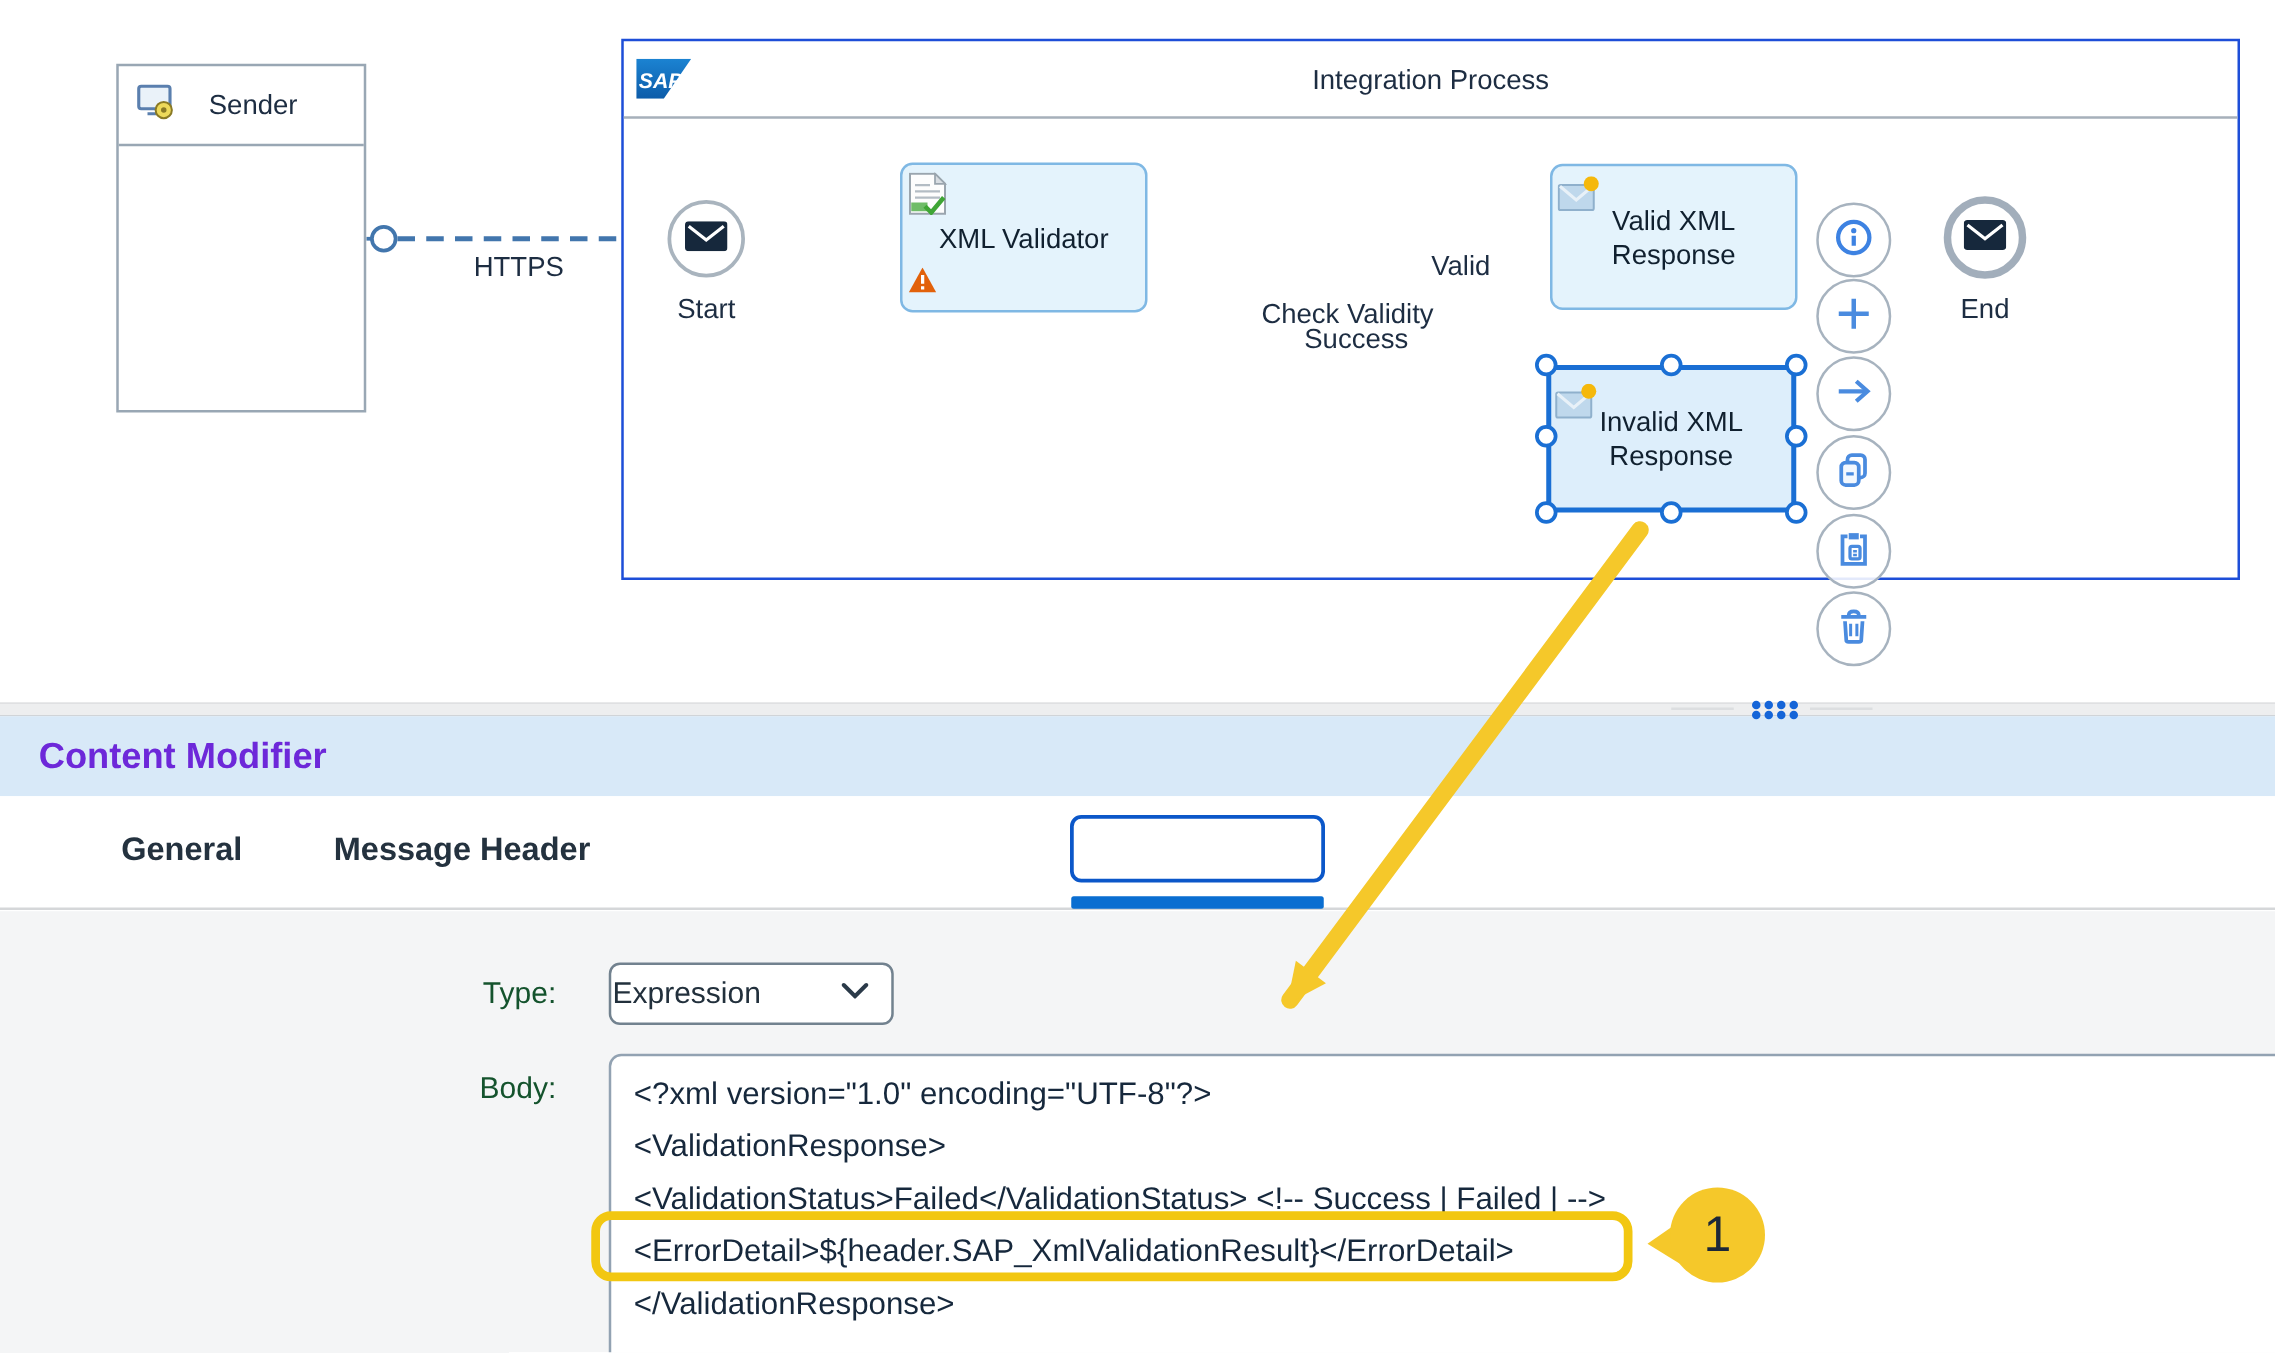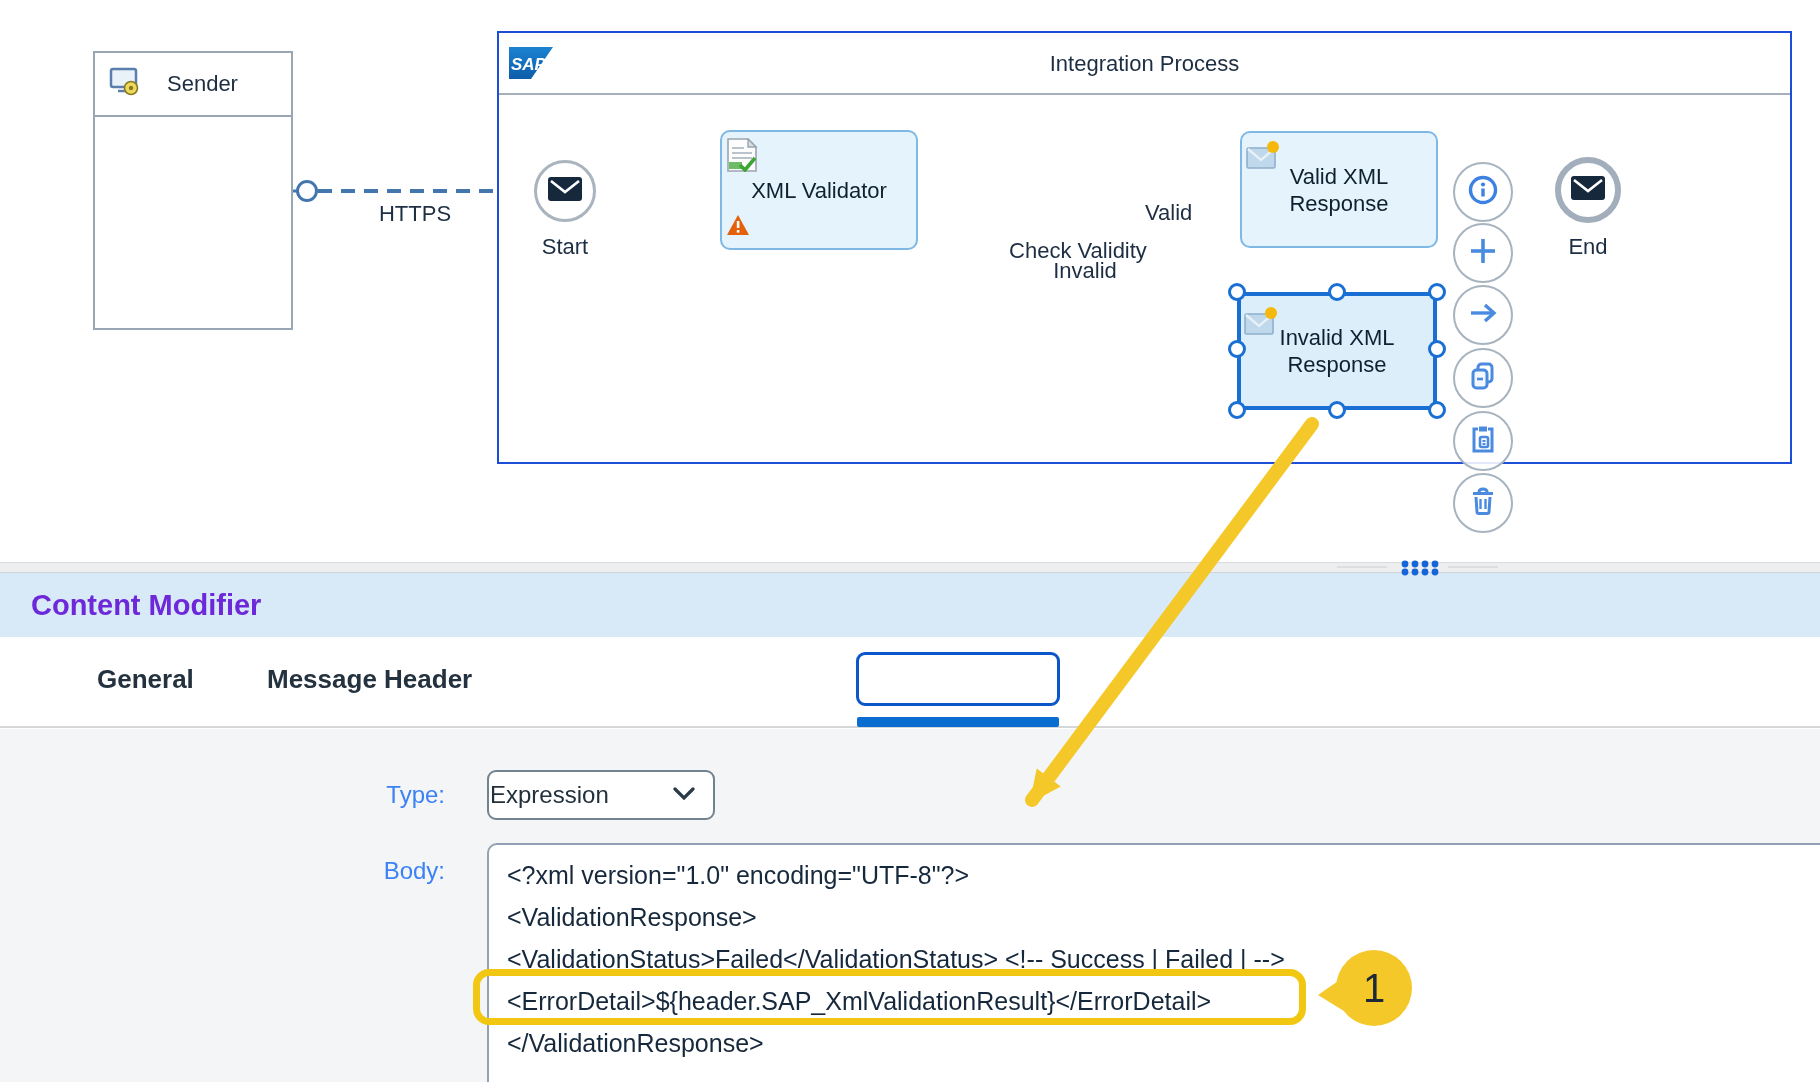--- a/index.html
+++ b/index.html
@@ -39,21 +39,21 @@
     font-size:29px; font-weight:bold; color:#6d28d9; }
   .tabs-row { position:absolute; left:0; top:637px; width:1820px; height:91px; background:#fff;
     border-bottom:2px solid #D5D7D9; }
   .tab { position:absolute; top:654px; height:50px; line-height:50px; font-size:26px; font-weight:bold;
     color:#24323F; cursor:default; }
   .tab.active { color:#0A6ED1; }
   .tab-focus-ring { position:absolute; left:856px; top:652px; width:204px; height:54px;
     border:3px solid #0B57C9; border-radius:9px; }
   .tab-underline { position:absolute; left:857px; top:717px; width:202px; height:10px; background:#0A6ED1; border-radius:2px; }
   .panel-body-bg { position:absolute; left:0; top:729px; width:1820px; height:353px; background:#F4F5F6; }
-  .field-label { position:absolute; width:115px; text-align:right; font-size:24px; color:#3b82f6; }
+  .field-label { position:absolute; width:115px; text-align:right; font-size:24px; color:#14532d; }
   .dropdown { position:absolute; left:487px; top:770px; width:228px; height:50px; background:#fff;
     border:2px solid #72828F; border-radius:9px; display:flex; align-items:center; }
   .dropdown-value { padding-left:1px; font-size:24px; color:#22303C; flex:1; }
   .body-textarea { position:absolute; left:487px; top:843px; width:1350px; height:260px; background:#fff;
     border:2px solid #92A2B2; border-radius:10px; padding:9px 0 0 18px; }
   .code-line { font-size:25px; line-height:42px; color:#16283C; white-space:pre; }
 
   
   .hl-box { position:absolute; left:473px; top:969px; width:833px; height:56px;
     border:7px solid #F2C711; border-radius:16px; z-index:11; }
@@ -148,21 +148,21 @@
       <svg width="22" height="20" viewBox="0 0 22 20">
         <polygon points="11,0 22,20 0,20" fill="#E2610A"></polygon>
         <rect x="9.8" y="6" width="2.6" height="7" fill="#fff"></rect>
         <rect x="9.8" y="15" width="2.6" height="2.6" fill="#fff"></rect>
       </svg>
     </span>
     <div class="step-label">XML Validator</div>
   </div>
 
   <div class="abs diagram-label" style="left:978px; top:238px; width:200px; text-align:center; z-index:2">Check Validity</div>
-  <div class="abs diagram-label" style="left:985px; top:258px; width:200px; text-align:center; z-index:2">Invalid</div>
+  <div class="abs diagram-label" style="left:985px; top:258px; width:200px; text-align:center; z-index:2">Success</div>
   <div class="abs diagram-label" style="left:1145px; top:200px; width:80px; z-index:2">Valid</div>
 
   <div class="step" style="left:1240px; top:131px; width:198px; height:117px; z-index:3">
     <span class="abs" style="left:4px; top:8px">
       <svg width="34" height="30" viewBox="0 0 34 30">
         <rect x="1" y="7" width="28" height="20" rx="1.5" fill="#BFD8EC" stroke="#8FB0CC" stroke-width="1.6"></rect>
         <polyline points="2,8 15,19 28,8" fill="none" stroke="#E8F1F8" stroke-width="2.4"></polyline>
         <circle cx="27" cy="6" r="6" fill="#F5B80B"></circle>
       </svg>
     </span>

